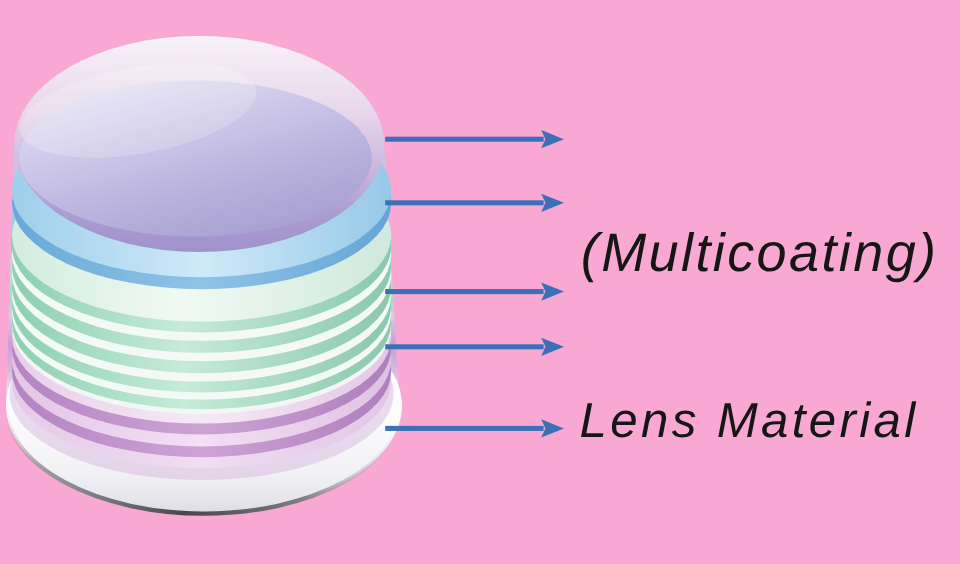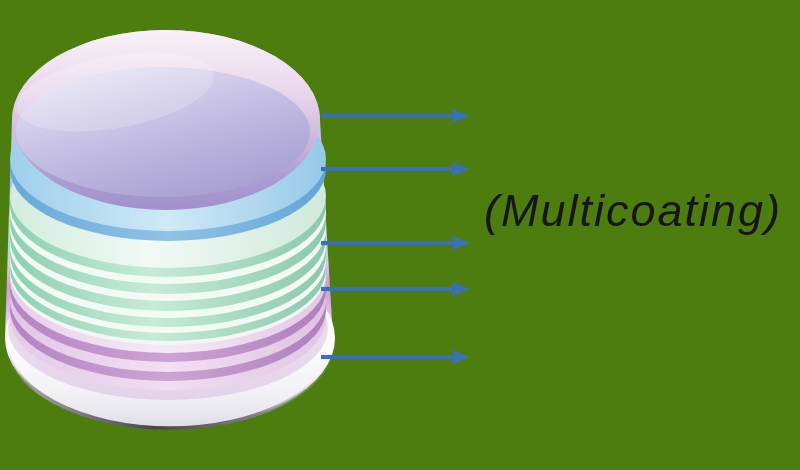--- a/index.html
+++ b/index.html
@@ -1,20 +1,20 @@
 <!DOCTYPE html>
 <html><head>
 <meta charset="utf-8">
 <style>
   html, body { margin: 0; padding: 0; background: #ffffff; }
   .stage {
     position: relative;
     width: 800px;
     height: 470px;
-    background: #4d7c0f;
+    background: #f9a8d4;
     overflow: hidden;
     font-family: "Liberation Sans", sans-serif;
   }
   .stage svg { position: absolute; left: 0; top: 0; }
   .label {
     position: absolute;
     font-family: "Liberation Sans", sans-serif;
     font-style: italic;
     color: #161616;
     white-space: nowrap;
@@ -159,13 +159,14 @@
         <use href="#ray-arrow" transform="translate(0 116)"></use>
         <use href="#ray-arrow" transform="translate(0 169)"></use>
         <use href="#ray-arrow" transform="translate(0 243)"></use>
         <use href="#ray-arrow" transform="translate(0 289)"></use>
         <use href="#ray-arrow" transform="translate(0 357)"></use>
       </g>
   </svg>
 
   <div class="label label-multicoating">(Multicoating)</div>
 
+  <div class="label label-lens-material">Lens Material</div>
 </div>
 
 </body></html>

